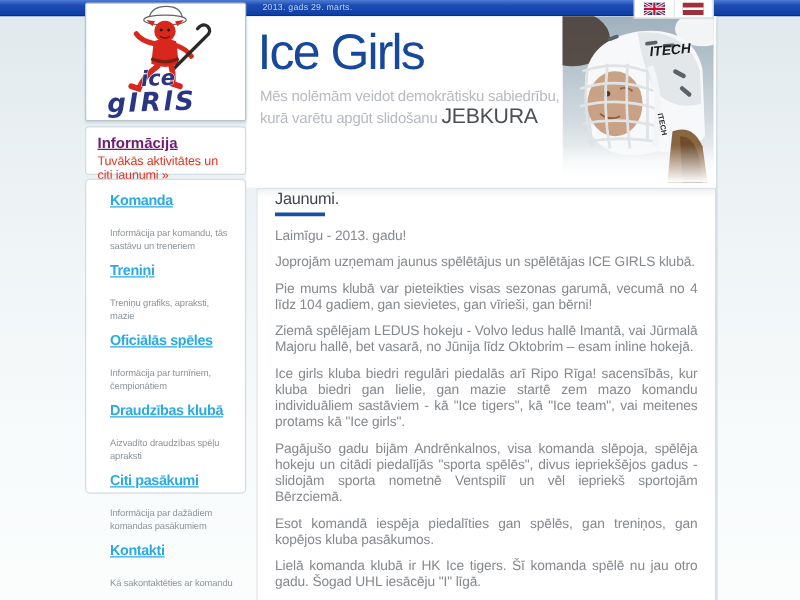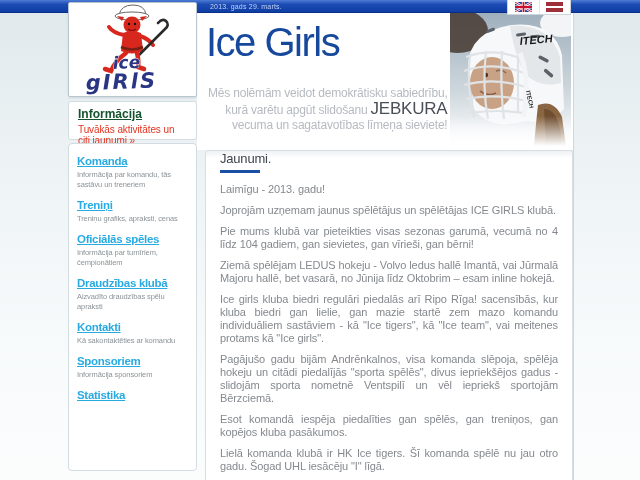--- a/index.html
+++ b/index.html
@@ -19,56 +19,56 @@
     position:absolute; left:210px; top:3px; font-size:7px; color:#c3d4f6; letter-spacing:0.2px;
   }
   
   .lang-tabs {
     position:absolute; left:507px; top:0; width:64px; height:15px;
     background:#fff; border:1px solid #cdd6dc; border-top:none; display:flex;
   }
   .lang-tab { flex:1; display:flex; align-items:center; justify-content:center; cursor:pointer; }
   .lang-tab + .lang-tab { border-left:1px solid #e2e8ec; }
   
-  .header-zone { position:absolute; left:197px; top:13px; width:376px; height:137px; background:#fff;text-align:right; }
+  .header-zone { position:absolute; left:197px; top:13px; width:376px; height:137px; background:#fff; }
   .site-title {
     position:absolute; left:9px; top:9px; font-size:40px; color:#16489c;
     letter-spacing:-1.5px; line-height:40px;
   }
-  .tagline { position:absolute; left:11px; top:73px; font-size:12px; line-height:15px; color:#b6bac0; letter-spacing:-0.2px; }
+  .tagline { position:absolute; left:11px; top:57px; font-size:12px; line-height:15px; color:#b6bac0; letter-spacing:-0.2px; }
   .tagline .hl { color:#4a4f55; font-size:17px; }
   
   .hero { position:absolute; left:450px; top:13px; width:121px; height:133px; }
   
   .right-line { position:absolute; left:573px; top:13px; width:1px; height:467px; background:#ccd8de; }
   
   .logo-box {
     position:absolute; left:68px; top:2px; width:129px; height:95px; background:#fff;
     border:1px solid #b9c6cf; border-radius:2px; cursor:pointer;
     box-shadow:0 1px 2px rgba(60,80,100,0.15);
   }
   
   .info-box {
     position:absolute; left:68px; top:101px; width:129px; height:39px; background:#fff;
     border:1px solid #d2dce1; border-radius:3px; padding:5px 9px;
   }
-  .info-title { font-size:12px; font-weight:bold; color:#14532d; text-decoration:underline; cursor:pointer; }
+  .info-title { font-size:12px; font-weight:bold; color:#701a75; text-decoration:underline; cursor:pointer; }
   .info-sub { margin-top:3px; font-size:10px; color:#e23420; letter-spacing:-0.1px; cursor:pointer; }
   
   .menu-box {
-    position:absolute; left:68px; top:143px; width:129px; height:328px; background:#fff;
-    border:1px solid #d2dce1; border-radius:4px; padding:7px 9px 0 8px;
+    position:absolute; left:68px; top:143px; width:129px; height:252px; background:#fff;
+    border:1px solid #d2dce1; border-radius:4px; padding:7px 9px 0 19px;
   }
   .menu-item { margin-bottom:5px; }
   .menu-label {
     display:inline-block; font-size:11.5px; font-weight:bold; color:#29abe2;
     text-decoration:underline; letter-spacing:-0.3px; cursor:pointer;
     text-shadow:1px 1px 0 #ffffff, -1px -1px 0 #ffffff;
   }
-  .menu-desc { font-size:7.5px; line-height:10px; color:#8d9499; margin-top:1px; letter-spacing:-0.1px; }
+  .menu-desc { font-size:7.5px; line-height:10px; color:#8d9499; margin-top:13px; letter-spacing:-0.1px; }
   
   .content-box {
     position:absolute; left:205px; top:150px; width:368px; height:330px; background:#fff;
     border:1px solid #d6dee3; border-bottom:none; border-radius:3px 3px 0 0; padding:0 14px;
   }
   .content-box::before {
     content:""; position:absolute; left:0; top:0; width:100%; height:7px;
     background:linear-gradient(180deg, rgba(90,110,130,0.10), rgba(90,110,130,0)); border-radius:3px 3px 0 0;
   }
   .news-heading { font-size:13px; color:#3d434b; letter-spacing:-0.2px; }
@@ -82,21 +82,20 @@
 
   <div class="topbar">
     <span class="date">2013. gads 29. marts.</span>
   </div>
 
   <div class="header-zone">
     <div class="site-title">Ice Girls</div>
     <div class="tagline">
       <span>Mēs nolēmām veidot demokrātisku sabiedrību,</span><br>
       <span>kurā varētu apgūt slidošanu </span><span class="hl">JEBKURA</span><br>
-      <span>vecuma un sagatavotības līmeņa sieviete!</span>
     </div>
   </div>
 
   <div class="hero">
     <svg width="121" height="133" viewBox="0 0 121 133" xmlns="http://www.w3.org/2000/svg">
       <defs>
         <linearGradient id="phbg" x1="0" y1="0" x2="0" y2="1">
           <stop offset="0" stop-color="#9fb0bd"></stop>
             <stop offset="0.6" stop-color="#cfd8dd"></stop>
             <stop offset="1" stop-color="#ffffff"></stop>
@@ -199,29 +198,33 @@
     <div class="info-sub">Tuvākās aktivitātes un citi jaunumi »</div>
   </div>
 
   <div class="menu-box">
     <div class="menu-item">
       <span class="menu-label">Komanda</span>
       <div class="menu-desc">Informācija par komandu, tās sastāvu un treneriem</div>
     </div>
     <div class="menu-item">
       <span class="menu-label">Treniņi</span>
-      <div class="menu-desc">Treniņu grafiks, apraksti, cenas</div>
+      <div class="menu-desc">Treniņu grafiks, apraksti, mazie</div>
     </div>
     <div class="menu-item">
       <span class="menu-label">Oficiālās spēles</span>
       <div class="menu-desc">Informācija par turnīriem, čempionātiem</div>
     </div>
     <div class="menu-item">
       <span class="menu-label">Draudzības klubā</span>
       <div class="menu-desc">Aizvadīto draudzības spēļu apraksti</div>
+    </div>
+    <div class="menu-item">
+      <span class="menu-label">Citi pasākumi</span>
+      <div class="menu-desc">Informācija par dažādiem komandas pasākumiem</div>
     </div>
     <div class="menu-item">
       <span class="menu-label">Kontakti</span>
       <div class="menu-desc">Kā sakontaktēties ar komandu</div>
     </div>
     <div class="menu-item">
       <span class="menu-label">Sponsoriem</span>
       <div class="menu-desc">Informācija sponsoriem</div>
     </div>
     <div class="menu-item">

